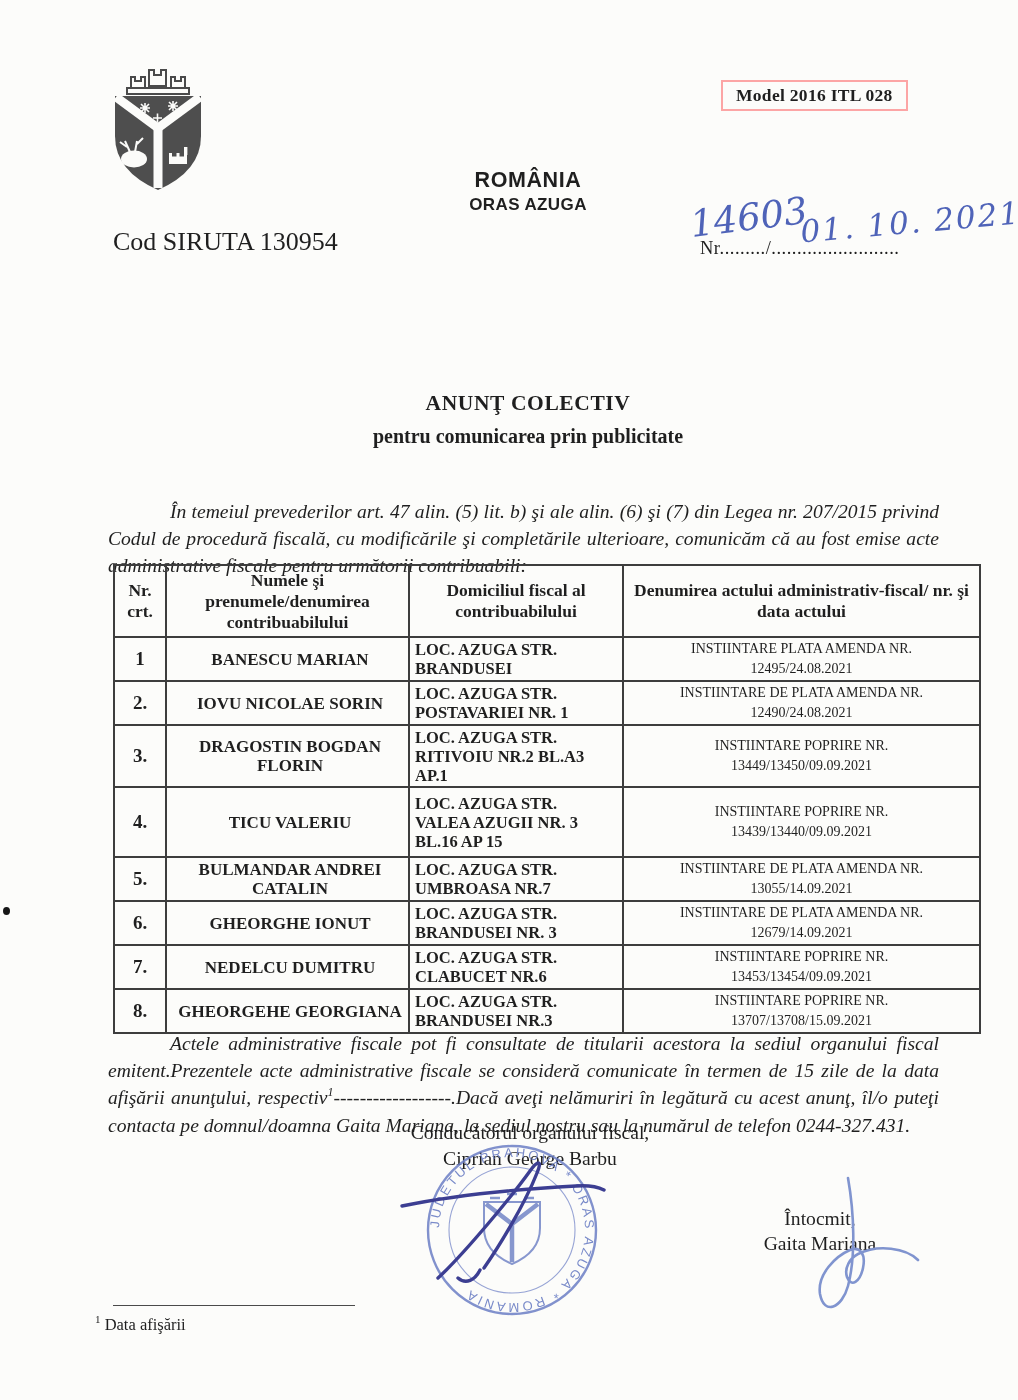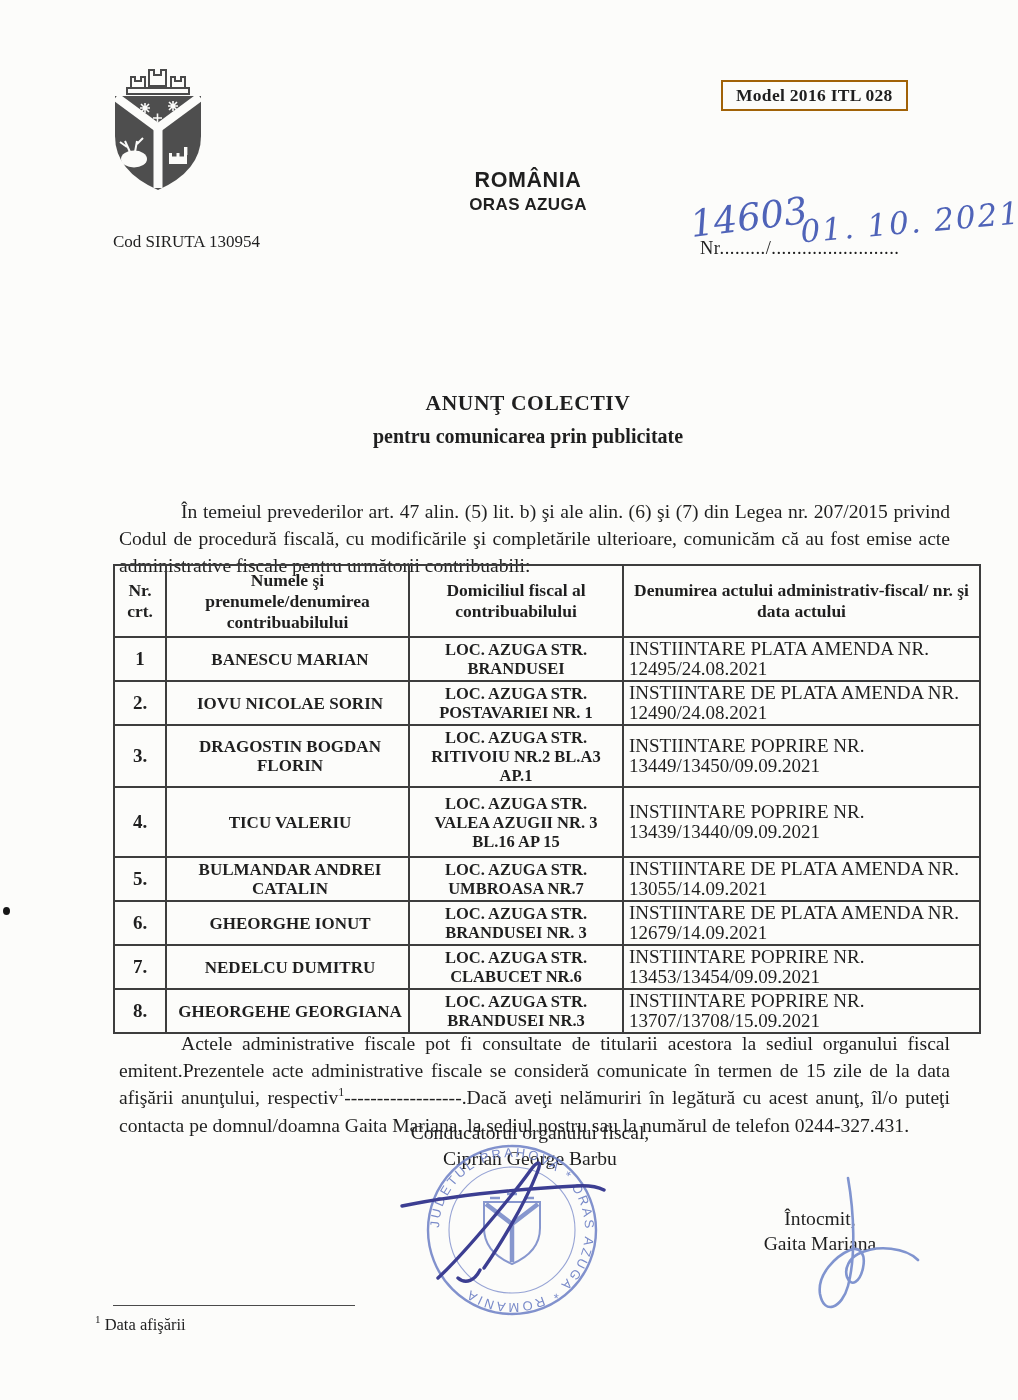--- a/index.html
+++ b/index.html
@@ -4,57 +4,57 @@
 <style>
   html,body{margin:0;padding:0;background:#d9d9d9;}
   .page{
     position:relative;width:1018px;height:1400px;margin:0 auto;
     background:#fcfcfa;overflow:hidden;
     font-family:"Liberation Serif",serif;color:#1f1f1f;
   }
   
   .coat{position:absolute;left:102px;top:64px;}
   .model-box{
-    position:absolute;left:721px;top:80px;border:2px solid #a16207;
+    position:absolute;left:721px;top:80px;border:2px solid #fca5a5;
     padding:3px 13px;font-weight:bold;font-size:17.5px;letter-spacing:.3px;
   }
   .country-block{position:absolute;left:0;top:168px;width:1056px;text-align:center;
     font-family:"Liberation Sans",sans-serif;font-weight:bold;}
   .country{font-size:21.5px;letter-spacing:.6px;}
   .city{font-size:17px;margin-top:2px;letter-spacing:.4px;}
   .hw{position:absolute;color:#4f63b8;font-style:italic;
     font-family:"DejaVu Serif",serif;white-space:nowrap;}
   .hw-number{left:690px;top:196px;font-size:37px;transform:rotate(-7deg);}
   .hw-date{left:800px;top:204px;font-size:31px;transform:rotate(-5deg);letter-spacing:2px;}
   .nr-line{position:absolute;left:700px;top:238px;font-size:18.5px;letter-spacing:.5px;}
-  .issuer{position:absolute;left:113px;top:230px;font-size:17px;line-height:23.6px;}
+  .issuer{position:absolute;left:113px;top:230px;font-size:26px;line-height:23.6px;}
   .issuer div:nth-child(2){padding-left:5px;}
   
   .title-block{position:absolute;left:0;top:391px;width:1056px;text-align:center;}
   .title-main{font-size:21.5px;font-weight:bold;letter-spacing:.6px;}
   .title-sub{font-size:20px;font-weight:bold;margin-top:9px;}
   
-  .para{position:absolute;left:119px;width:831px;font-size:19.6px;line-height:27.4px;
-    text-align:justify;}
+  .para{position:absolute;left:108px;width:831px;font-size:19.6px;line-height:27.4px;
+    text-align:justify;font-style:italic;}
   .para-indent{text-indent:62px;}
   .para1{top:478px;}
   .para2{top:1010px;}
   sup.fnref{font-size:12px;line-height:0;}
   
   table.doc{position:absolute;left:113px;top:564px;width:866px;
     border-collapse:collapse;table-layout:fixed;}
   table.doc td,table.doc th{border:2px solid #3d3d3d;vertical-align:middle;
     padding:1px 5px;overflow:hidden;}
   th{font-size:17.5px;font-weight:bold;line-height:21px;}
   .th-nr{white-space:pre-line;}
   .cell-nr{font-size:19px;font-weight:bold;text-align:center;}
   .cell-name{font-size:17px;font-weight:bold;text-align:center;padding-left:10px !important;
     white-space:pre-line;line-height:19px;}
-  .cell-addr{font-size:16.5px;font-weight:bold;text-align:center;white-space:pre-line;line-height:19px;}
-  .cell-act{font-size:19px;white-space:pre-line;line-height:20px;}
+  .cell-addr{font-size:16.5px;font-weight:bold;white-space:pre-line;line-height:19px;}
+  .cell-act{font-size:14px;text-align:center;white-space:pre-line;line-height:20px;}
   
   .sign-block{position:absolute;left:0;top:1120px;width:1060px;text-align:center;
     font-size:19.6px;line-height:26px;}
   .stamp-svg{position:absolute;left:412px;top:1130px;}
   .sig1-svg{position:absolute;left:380px;top:1128px;}
   .prepared{position:absolute;left:755px;top:1206px;width:130px;text-align:center;
     font-size:19.6px;line-height:25px;}
   .sig2-svg{position:absolute;left:790px;top:1172px;}
   
   .foot-line{position:absolute;left:113px;top:1305px;width:242px;border-top:1.6px solid #4a4a4a;}

